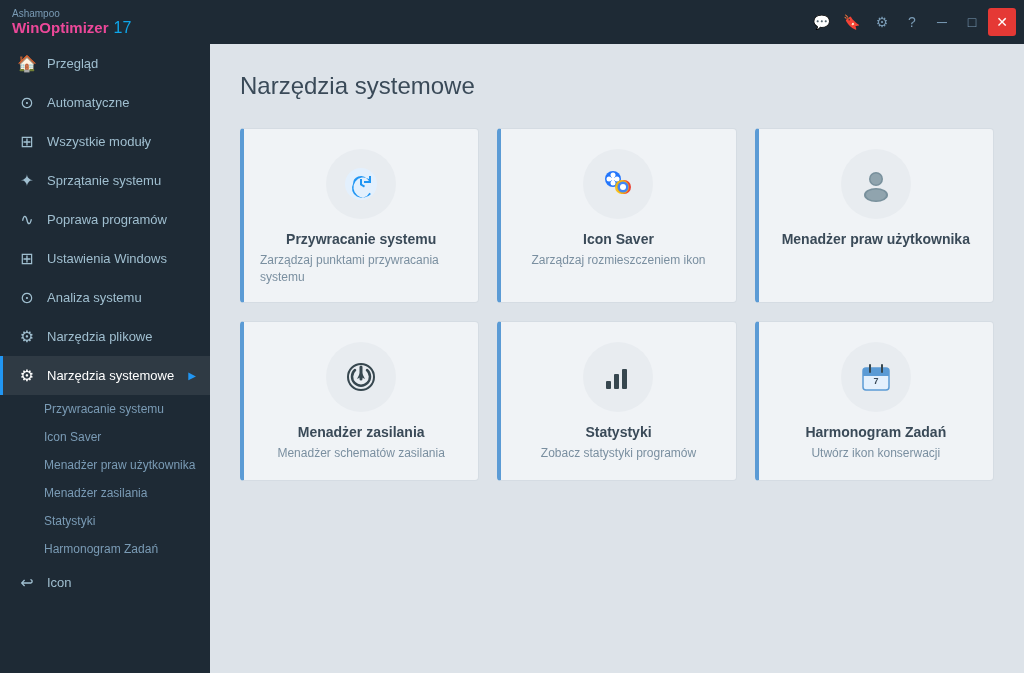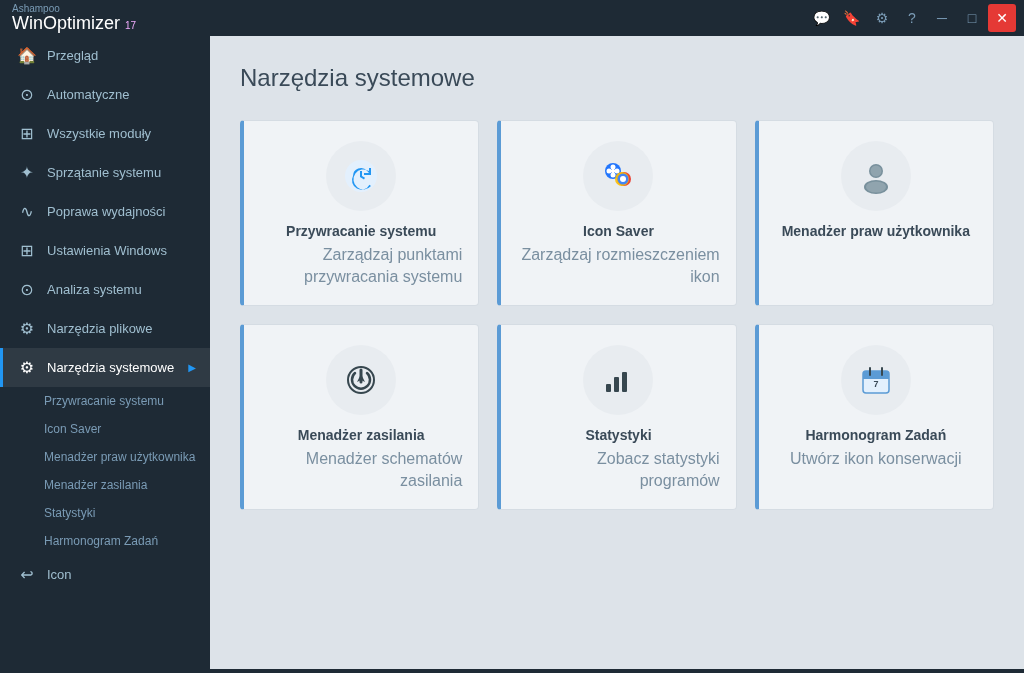--- a/index.html
+++ b/index.html
@@ -1,30 +1,30 @@
 <!DOCTYPE html>
 <html><head>
   <meta charset="utf-8">
   <style>
     * { margin: 0; padding: 0; box-sizing: border-box; }
     body { width: 1024px; height: 673px; font-family: 'Segoe UI', Arial, sans-serif; overflow: hidden; background: #1e2a35; }
 
     
     .titlebar {
-      height: 36px;
+      height: 44px;
       background: #1e2a35;
       display: flex;
       align-items: center;
       justify-content: space-between;
       padding: 0 8px 0 12px;
     }
     .titlebar-left { display: flex; align-items: center; gap: 6px; }
     .titlebar-brand { color: #7a9bb5; font-size: 10px; line-height: 1.1; }
-    .titlebar-brand .app-name { color: #ffffff; font-size: 18px; font-weight: 400; }
-    .titlebar-brand .version { color: #f0abfc; font-size: 10px; }
+    .titlebar-brand .app-name { color: #ec4899; font-size: 15px; font-weight: 700; }
+    .titlebar-brand .version { color: #0ea5e9; font-size: 16px; }
     .titlebar-controls { display: flex; align-items: center; gap: 2px; }
     .titlebar-controls button {
       background: none; border: none; color: #7a9bb5; font-size: 14px; cursor: pointer;
       width: 28px; height: 28px; display: flex; align-items: center; justify-content: center;
       border-radius: 3px;
     }
     .titlebar-controls .close-btn { background: #e53935; color: #fff; border-radius: 3px; }
 
     
     .app-body { display: flex; height: 633px; }
@@ -112,23 +112,23 @@
     }
 
     .card-title {
       font-size: 14px;
       font-weight: 600;
       color: #3a4a58;
       text-align: center;
       margin-bottom: 5px;
     }
     .card-desc {
-      font-size: 16px;
+      font-size: 12px;
       color: #7a8fa0;
-      text-align: right;
+      text-align: left;
       line-height: 1.4;
     }
 
     
     .svg-icon { width: 36px; height: 36px; }
   </style>
 </head>
 <body>
 
 <div class="titlebar">
@@ -172,21 +172,21 @@
     <span>Wszystkie moduły</span>
 
   </div>
         <div class="sidebar-item">
     <span class="icon">✦</span>
     <span>Sprzątanie systemu</span>
 
   </div>
         <div class="sidebar-item">
     <span class="icon">∿</span>
-    <span>Poprawa wydajności</span>
+    <span>Poprawa programów</span>
 
   </div>
         <div class="sidebar-item">
     <span class="icon">⊞</span>
     <span>Ustawienia Windows</span>
 
   </div>
         <div class="sidebar-item">
     <span class="icon">⊙</span>
     <span>Analiza systemu</span>

